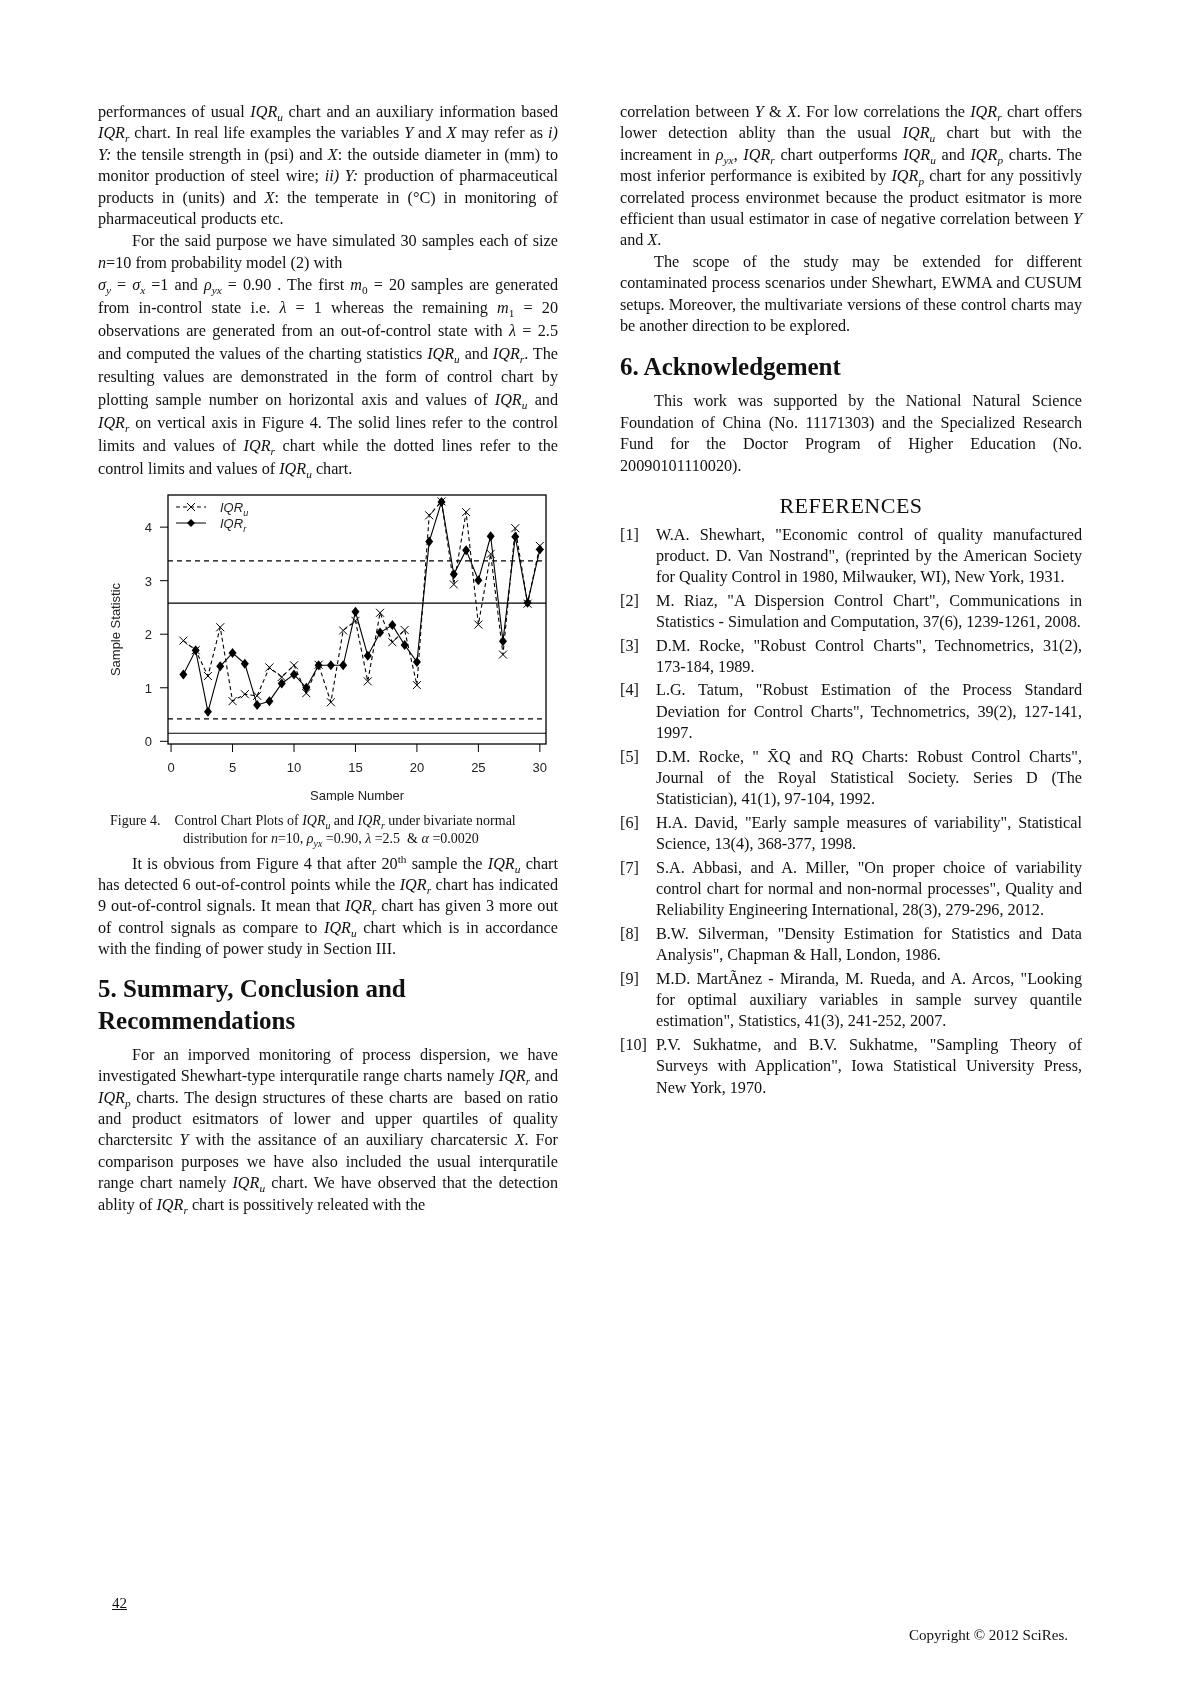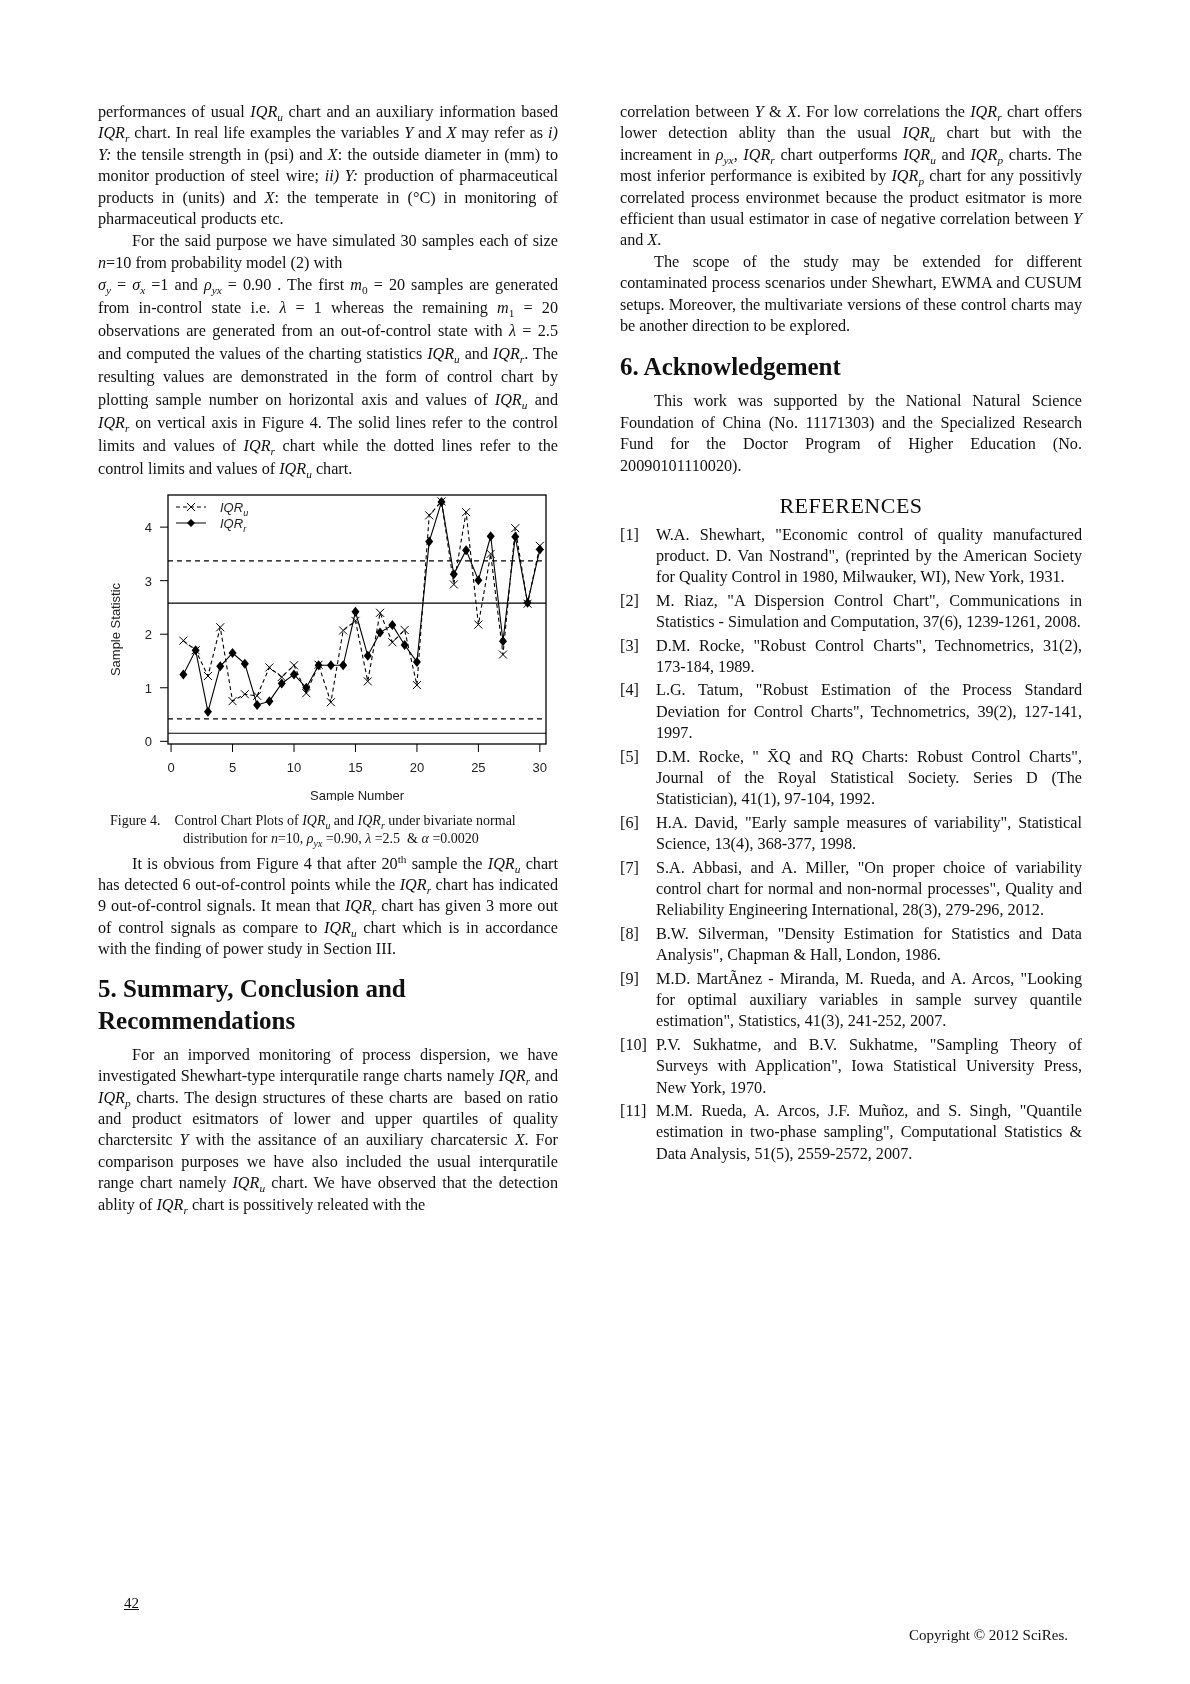--- a/index.html
+++ b/index.html
@@ -13,21 +13,21 @@
   .math { font-style: italic; }
   h2 { font-family: "Liberation Serif", serif; font-size: 25px; font-weight: bold; line-height: 32px; margin: 12px 0 8px 0; }
   h3.refs { text-align: center; font-size: 22px; font-weight: normal; margin: 18px 0 8px 0; letter-spacing: 0.5px; }
   .ref { display: flex; margin: 0 0 2px 0; text-align: justify; }
   .ref-num { flex: 0 0 36px; }
   .ref-text { flex: 1; text-align: justify; }
   .figure { margin: 10px 0 4px 0; position: relative; }
   .caption { font-size: 14px; line-height: 18px; margin: 0 0 6px 0; padding-left: 12px; }
   .caption .cap-line2 { padding-left: 73px; display: block; }
   .footer { position: absolute; top: 1595px; font-size: 15px; }
-  .footer-left { left: 124px; text-decoration: underline; }
+  .footer-left { left: 112px; text-decoration: underline; }
   .footer-right { right: 122px; margin-top: 32px; }
   sub, sup { font-size: 70%; line-height: 0; }
   .chart-svg text { font-family: "Liberation Sans", "DejaVu Sans", sans-serif; }
 </style>
 </head>
 <body>
 
 <div class="col col-left">
   <p>performances of usual <span class="math">IQR<sub>u</sub></span> chart and an auxiliary information based <span class="math">IQR<sub>r</sub></span> chart. In real life examples the variables <span class="math">Y</span> and <span class="math">X</span> may refer as <span class="math">i) Y:</span> the tensile strength in (psi) and <span class="math">X</span>: the outside diameter in (mm) to monitor production of steel wire; <span class="math">ii) Y:</span> production of pharmaceutical products in (units) and <span class="math">X</span>: the temperate in (°C) in monitoring of pharmaceutical products etc.</p>
   <p class="indent" style="margin-top:1px;">For the said purpose we have simulated 30 samples each of size <span class="math">n</span>=10 from probability model (2) with</p>
@@ -192,21 +192,17 @@
         <span class="ref-text">B.W. Silverman, "Density Estimation for Statistics and Data Analysis", Chapman &amp; Hall, London, 1986.</span>
       </div>
       <div class="ref">
         <span class="ref-num">[9]</span>
         <span class="ref-text">M.D. MartÃnez - Miranda, M. Rueda, and A. Arcos, "Looking for optimal auxiliary variables in sample survey quantile estimation", Statistics, 41(3),  241-252, 2007.</span>
       </div>
       <div class="ref">
         <span class="ref-num">[10]</span>
         <span class="ref-text">P.V. Sukhatme, and B.V. Sukhatme, "Sampling Theory of Surveys with Application", Iowa Statistical University Press, New York, 1970.</span>
       </div>
-      <div class="ref">
-        <span class="ref-num">[11]</span>
-        <span class="ref-text">M.M. Rueda, A. Arcos, J.F. Muñoz, and S. Singh, "Quantile estimation in two-phase sampling", Computational Statistics &amp; Data Analysis, 51(5),  2559-2572, 2007.</span>
-      </div>
     </div>
 </div>
 
 <div class="footer footer-left">42</div>
 <div class="footer footer-right">Copyright © 2012 SciRes.</div>
 
 </body></html>

